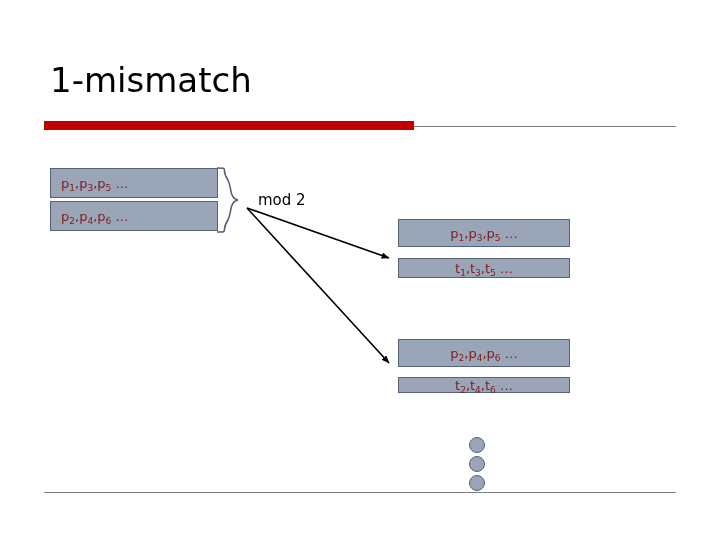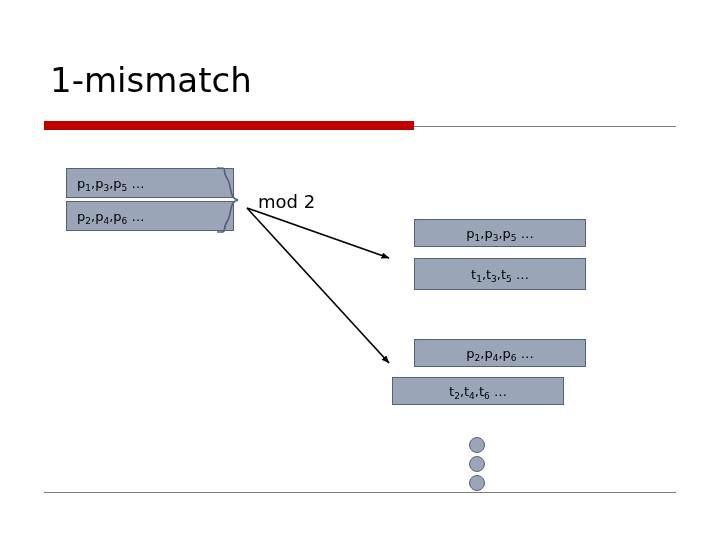--- a/index.html
+++ b/index.html
@@ -56,51 +56,50 @@
     width: 632px;
     height: 1px;
     background: #7c7c7c;
   }
   
   .box {
     position: absolute;
     background: #9aa6b8;
     border: 1px solid #55607a;
     box-sizing: border-box;
-    color: #000000;
+    color: #7f1d1d;
     font-size: 13px;
     display: flex;
     align-items: center;
     padding-left: 10px;
     white-space: nowrap;
-    margin-left: 16px;
   }
   .box.center {
     justify-content: center;
     padding-left: 0;
   }
   .box sub {
     font-size: 9px;
     vertical-align: baseline;
     position: relative;
     top: 3px;
   }
   #box-p-odd   { left: 50px;  top: 168px; width: 168px; height: 30px; }
   #box-p-even  { left: 50px;  top: 201px; width: 168px; height: 30px; }
   #box-r1      { left: 398px; top: 219px; width: 172px; height: 28px; }
-  #box-r2      { left: 398px; top: 258px; width: 172px; height: 32px; }
+  #box-r2      { left: 398px; top: 258px; width: 172px; height: 20px; }
   #box-r3      { left: 398px; top: 339px; width: 172px; height: 28px; }
-  #box-r4      { left: 376px; top: 377px; width: 172px; height: 28px; }
+  #box-r4      { left: 398px; top: 377px; width: 172px; height: 16px; }
 
   
   #mod-label {
     position: absolute;
     left: 258px;
     top: 191px;
-    font-size: 18px;
+    font-size: 15px;
     color: #000000;
     white-space: nowrap;
   }
   
   #brace {
     position: absolute;
     left: 216px;
     top: 166px;
     width: 26px;
     height: 68px;

